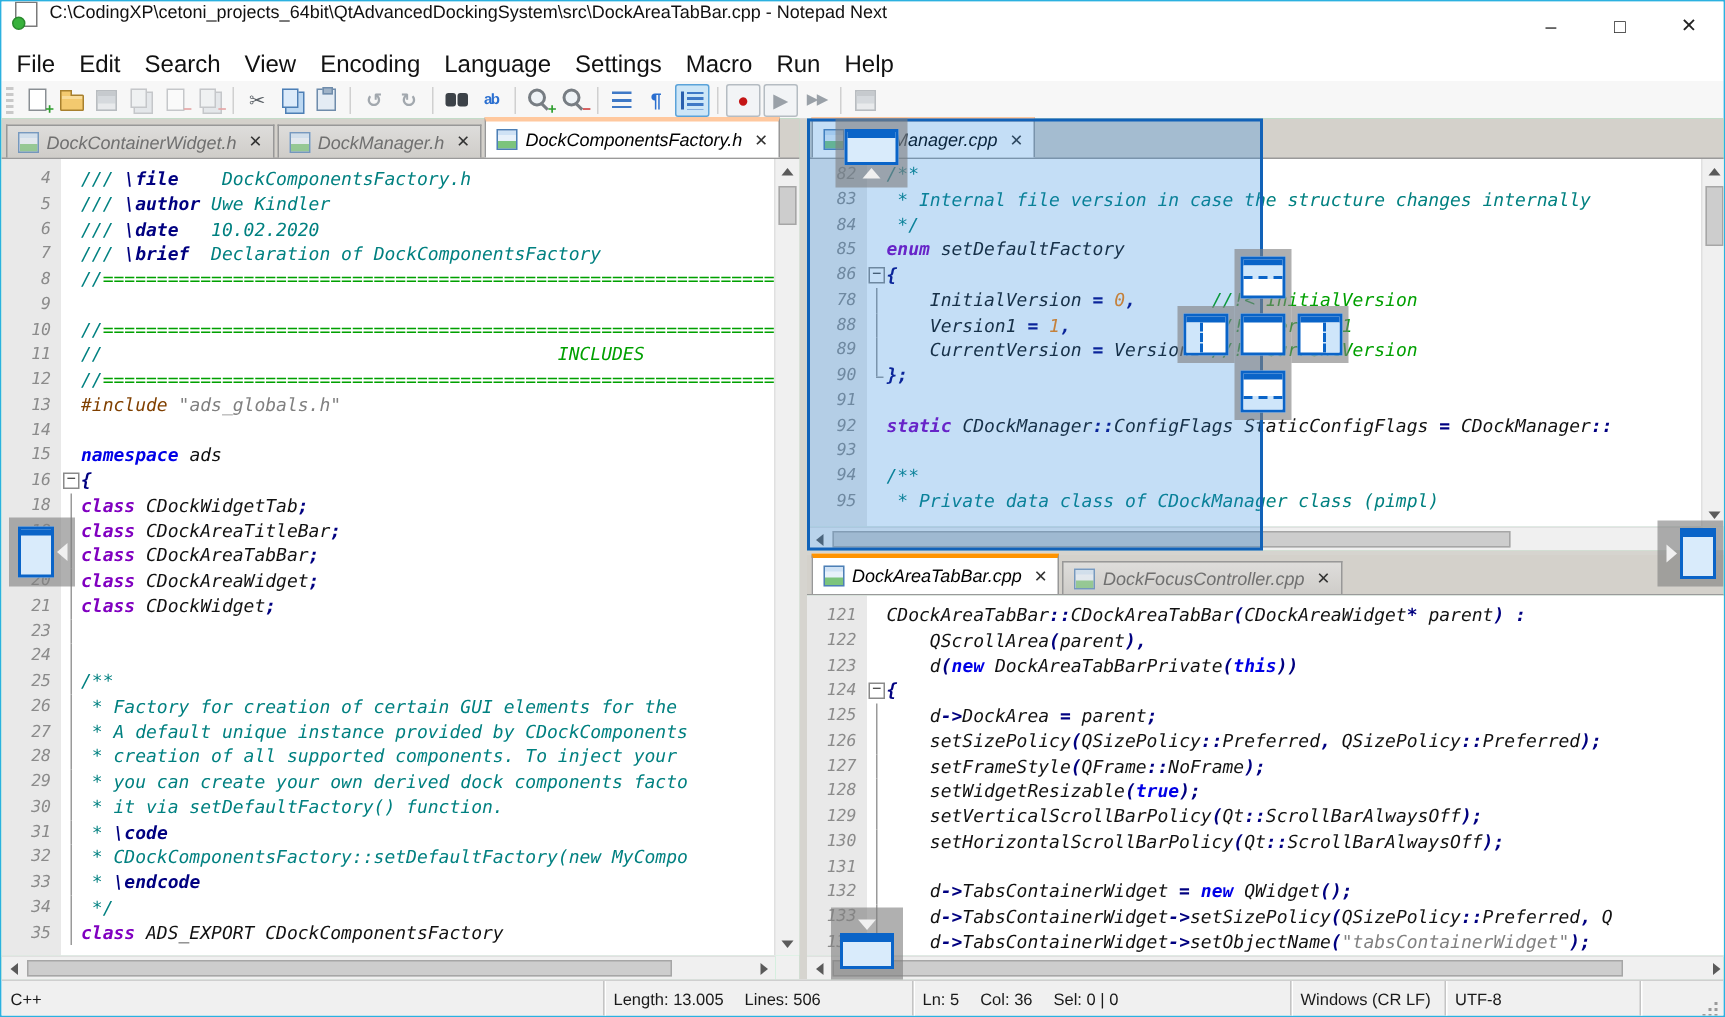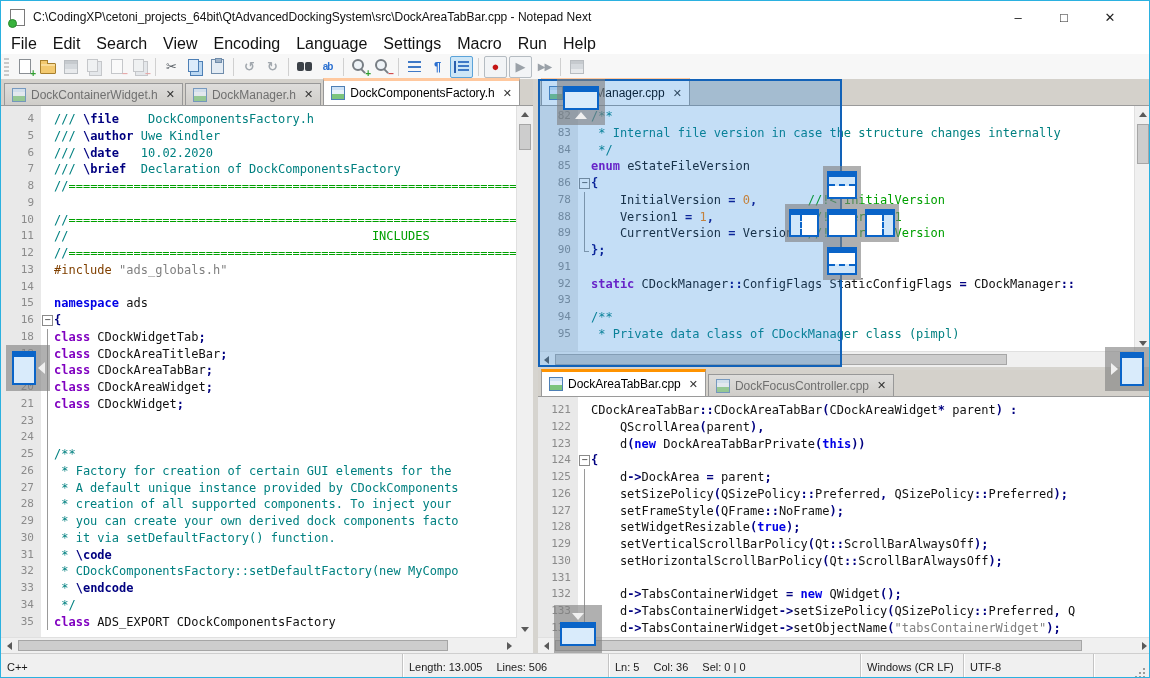--- a/index.html
+++ b/index.html
@@ -1,20 +1,20 @@
 <!DOCTYPE html>
 <html><head>
 <meta charset="utf-8">
 <style>
   html,body{margin:0;padding:0;background:#bbb;}
   .win{position:relative;width:1150px;height:678px;background:#fff;overflow:hidden;
        border:1px solid #2bb1e0;box-sizing:border-box;
        font-family:"Liberation Sans","DejaVu Sans",sans-serif;}
   
-  .titlebar{position:absolute;left:0;top:0;right:16px;height:32px;background:#fff;display:flex;align-items:center;}
+  .titlebar{position:absolute;left:0;top:0;right:0;height:32px;background:#fff;display:flex;align-items:flex-start;}
   .doc-ic{width:13px;height:15px;background:#fff;border:1px solid #7a7a7a;position:relative;margin:0 8px 0 9px;flex:none;}
   .doc-ic::after{content:"";width:7px;height:7px;border-radius:50%;background:#38b23c;border:1px solid #2a8a2e;position:absolute;left:-3px;bottom:-3px;}
   .title{font-size:12px;color:#111;white-space:nowrap;}
   .wbtns{margin-left:auto;display:flex;height:100%;}
   .wbtn{width:46px;height:100%;display:flex;align-items:center;justify-content:center;font-size:13px;color:#222;}
   
   .menubar{position:absolute;left:0;top:32px;right:0;height:21px;background:#fff;display:flex;align-items:center;padding-left:2px;}
   .mitem{padding:2px 8px;font-size:16px;color:#111;}
   
   .toolbar{position:absolute;left:0;top:53px;right:0;height:25px;background:#f7f7f7;border-bottom:1px solid #e0e0e0;display:flex;align-items:center;}
@@ -35,21 +35,21 @@
   .sh-clip::before{content:"";width:11px;height:13px;background:#e4ecf4;border:1px solid #6f8cab;display:block;}
   .sh-clip::after{content:"";position:absolute;top:1px;left:8px;width:5px;height:3px;background:#9fb3c8;border:1px solid #6f8cab;}
   .sh-binoc::before,.sh-binoc::after{content:"";width:7px;height:9px;background:#3c4248;border-radius:2px;position:absolute;top:5px;}
   .sh-binoc::before{left:3px;}.sh-binoc::after{right:3px;}
   .sh-mag::before{content:"";width:8px;height:8px;border:2px solid #777d83;border-radius:50%;position:absolute;top:2px;left:3px;background:#eef3f7;}
   .sh-mag::after{content:"";width:2px;height:6px;background:#777d83;position:absolute;left:13px;top:11px;transform:rotate(-45deg);}
   .sh-wrap::before{content:"";width:13px;height:11px;display:block;background:repeating-linear-gradient(#3f79c6 0 2px,transparent 2px 5px);}
   .sh-guides::before{content:"";width:11px;height:12px;display:block;border-left:2px solid #2a5fae;padding-left:2px;background:repeating-linear-gradient(#3f79c6 0 2px,transparent 2px 4px) content-box;}
   
   .main{position:absolute;left:0;top:78px;right:0;height:574px;background:#d6d4cf;}
-  .pane{position:absolute;background:#86efac;}
+  .pane{position:absolute;background:#86efac;font-style:italic;}
   .tabbar{position:absolute;left:0;top:0;right:0;height:27px;background:#d4d1cb;border-bottom:1px solid #9a9a9a;display:flex;align-items:flex-end;padding-left:3px;gap:2px;box-sizing:border-box;}
   .tab{display:flex;align-items:center;gap:5px;height:21px;padding:0 7px;background:linear-gradient(#dedddb,#cfcdc9);border:1px solid #989898;border-bottom:none;font-size:12px;color:#707070;white-space:nowrap;}
   .tab .tlabel{pointer-events:none;}
   .tab.active{background:#fff;height:24px;color:#000;border-top:3px solid #ffc89e;}
   .tab.acc-orange{border-top-color:#ff9300;}
   .tab.acc-peach{border-top-color:#ffc89e;}
   .fic{width:12px;height:12px;flex:none;background:#e8f1fa;border:1px solid #4d7fb5;box-shadow:inset 0 -5px 0 #7cc47c,inset 0 3px 0 #cfe2f5;}
   .tab:not(.active) .fic{opacity:.7;}
   .tx{font-size:11px;font-weight:bold;color:#333;margin-left:3px;}
   .content{position:absolute;left:0;right:0;top:27px;bottom:16px;background:#fff;overflow:hidden;}
@@ -288,21 +288,21 @@
             <span class="fic"></span>
             <span class="tlabel">DockManager.cpp</span>
             <span class="tx">✕</span>
           </div>
         </div>
       <div class="content">
         <div class="editor" style="padding-top:2px;">
             <div class="eline"><span class="gut">82</span><span class="fold"></span><span class="code"><span class="sy-c">/**</span></span></div>
             <div class="eline"><span class="gut">83</span><span class="fold"></span><span class="code"><span class="sy-c"> * Internal file version in case the structure changes internally</span></span></div>
             <div class="eline"><span class="gut">84</span><span class="fold"></span><span class="code"><span class="sy-c"> */</span></span></div>
-            <div class="eline"><span class="gut">85</span><span class="fold"></span><span class="code"><span class="sy-p">enum</span><span class="sy-t"> eStateFileVersion</span></span></div>
+            <div class="eline"><span class="gut">85</span><span class="fold"></span><span class="code"><span class="sy-p">enum</span><span class="sy-t"> setDefaultFactory</span></span></div>
             <div class="eline"><span class="gut">86</span><span class="fold fs"></span><span class="code"><span class="sy-d">{</span></span></div>
             <div class="eline"><span class="gut">78</span><span class="fold fl"></span><span class="code"><span class="sy-t">    InitialVersion </span><span class="sy-d">=</span><span class="sy-t"> </span><span class="sy-n">0</span><span class="sy-d">,</span><span class="sy-t">       </span><span class="sy-g">//!&lt; InitialVersion</span></span></div>
             <div class="eline"><span class="gut">88</span><span class="fold fl"></span><span class="code"><span class="sy-t">    Version1 </span><span class="sy-d">=</span><span class="sy-t"> </span><span class="sy-n">1</span><span class="sy-d">,</span><span class="sy-t">             </span><span class="sy-g">//!&lt; Version1</span></span></div>
             <div class="eline"><span class="gut">89</span><span class="fold fl"></span><span class="code"><span class="sy-t">    CurrentVersion </span><span class="sy-d">=</span><span class="sy-t"> Version1 </span><span class="sy-g">//!&lt; CurrentVersion</span></span></div>
             <div class="eline"><span class="gut">90</span><span class="fold fe"></span><span class="code"><span class="sy-d">};</span></span></div>
             <div class="eline"><span class="gut">91</span><span class="fold"></span><span class="code"></span></div>
             <div class="eline"><span class="gut">92</span><span class="fold"></span><span class="code"><span class="sy-p">static</span><span class="sy-t"> CDockManager</span><span class="sy-d">::</span><span class="sy-t">ConfigFlags StaticConfigFlags </span><span class="sy-d">=</span><span class="sy-t"> CDockManager</span><span class="sy-d">::</span></span></div>
             <div class="eline"><span class="gut">93</span><span class="fold"></span><span class="code"></span></div>
             <div class="eline"><span class="gut">94</span><span class="fold"></span><span class="code"><span class="sy-c">/**</span></span></div>
             <div class="eline"><span class="gut">95</span><span class="fold"></span><span class="code"><span class="sy-c"> * Private data class of CDockManager class (pimpl)</span></span></div>

